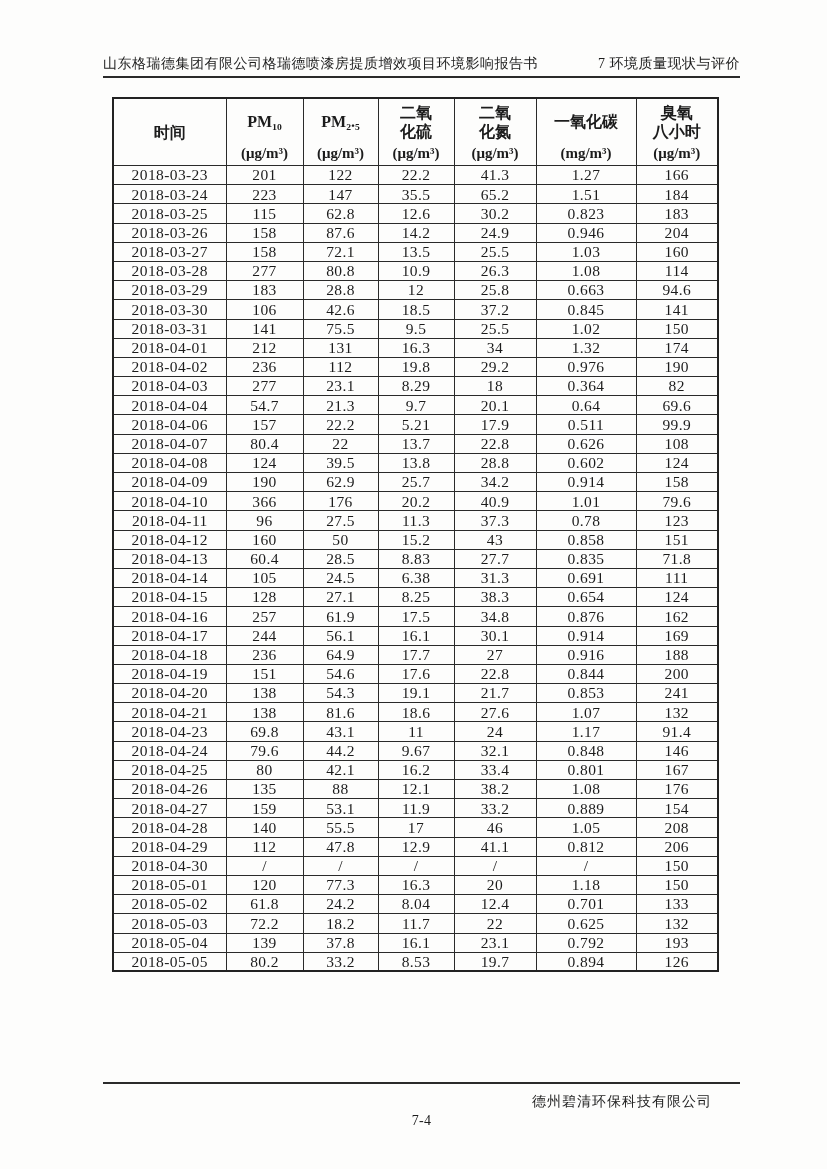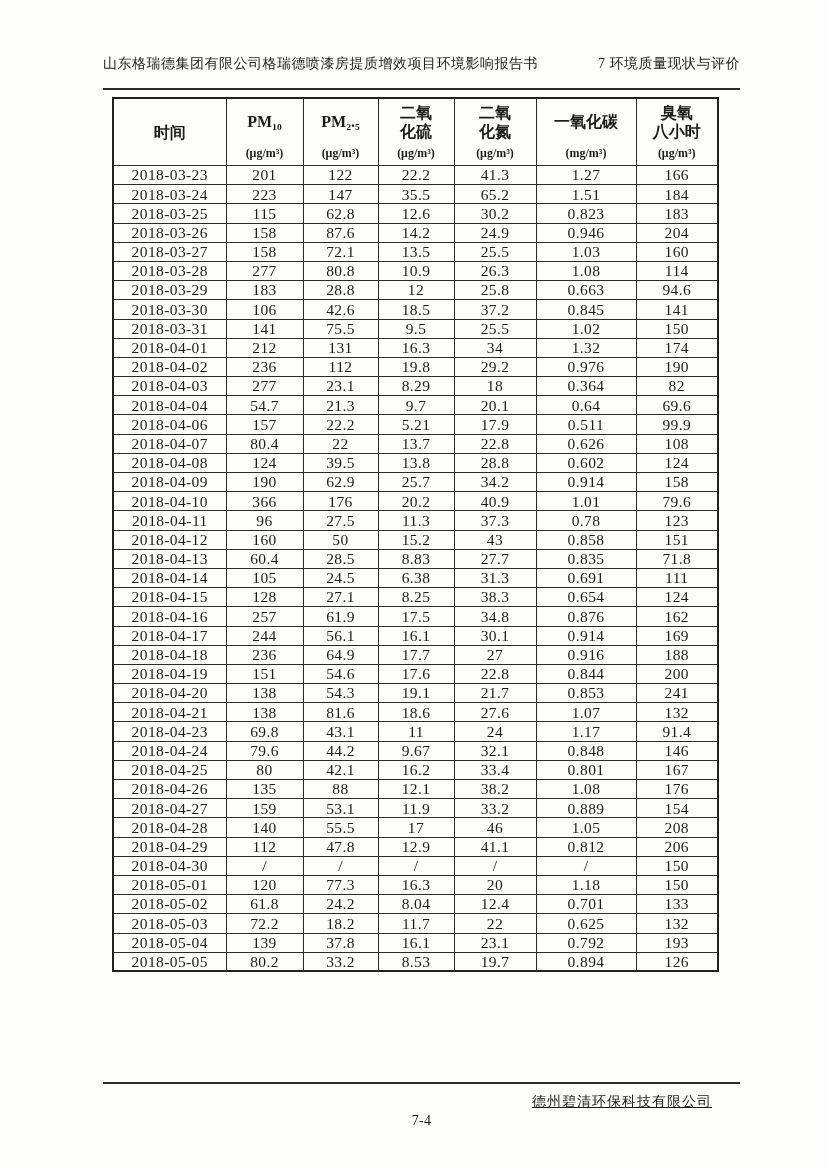--- a/index.html
+++ b/index.html
@@ -18,21 +18,21 @@
   .doc-header {
     position: absolute;
     left: 103px;
     top: 54px;
     width: 637px;
     display: flex;
     justify-content: space-between;
     align-items: flex-end;
     font-size: 14px;
     line-height: 19px;
-    padding-bottom: 15px;
+    padding-bottom: 3px;
     border-bottom: 2px solid #2a2a2a;
     letter-spacing: 0.5px;
   }
   
   table.data-table {
     position: absolute;
     left: 112px;
     top: 97px;
     width: 605px;
     border-collapse: collapse;
@@ -68,21 +68,21 @@
     display: flex;
     align-items: center;
     justify-content: center;
     white-space: pre-line;
     line-height: 19px;
     text-align: center;
   }
   .th-unit {
     height: 21px;
     line-height: 19px;
-    font-size: 12px;
+    font-size: 15px;
   }
   .data-table td {
     height: 19.2px;
     font-size: 15.5px;
     line-height: 1;
     letter-spacing: 0.4px;
     font-variant-numeric: lining-nums;
   }
   
   .doc-footer {
@@ -100,21 +100,20 @@
     top: 4px;
     text-align: center;
     letter-spacing: 0.3px;
     margin-top: 25px;
   }
   .footer-company {
     position: absolute;
     right: 28px;
     top: 9px;
     letter-spacing: 1px;
-    text-decoration: underline;
   }
 </style>
 </head>
 <body>
 
 <div class="page">
 
   <header class="doc-header">
     <span>山东格瑞德集团有限公司格瑞德喷漆房提质增效项目环境影响报告书</span>
     <span>7 环境质量现状与评价</span>

